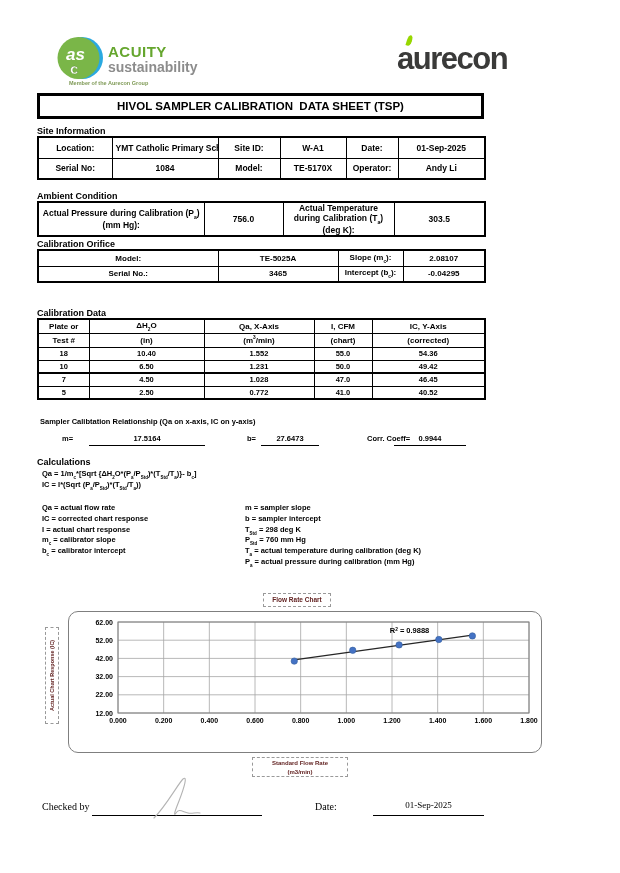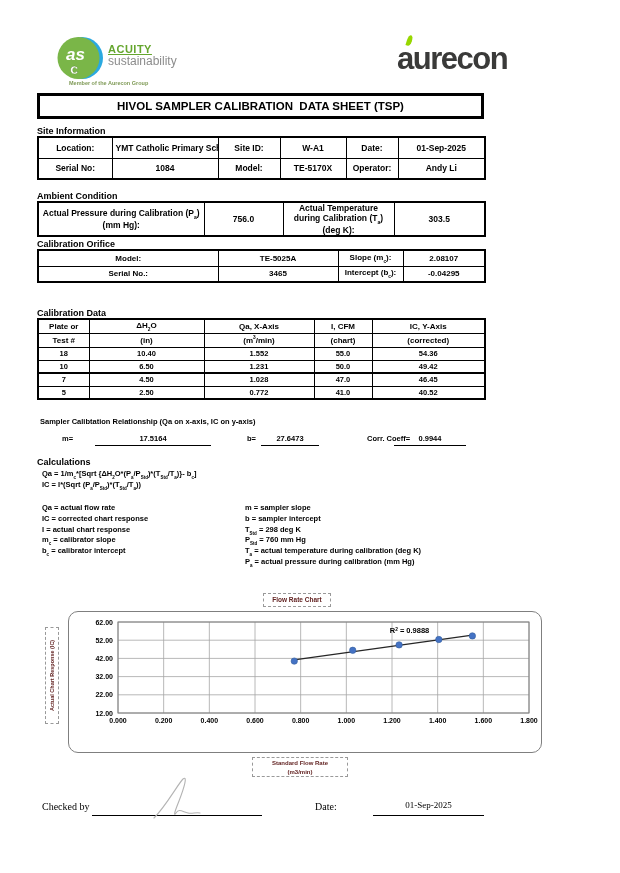--- a/index.html
+++ b/index.html
@@ -9,22 +9,22 @@
     margin: 0 auto; font-family: "Liberation Sans", sans-serif; color:#000;
     overflow: hidden;
   }
   sub { font-size:.6em; }
   sup { font-size:.6em; }
 
   
   .acuity { position:absolute; left:57px; top:34px; width:150px; height:52px; }
   .acuity-row { display:flex; gap:5px; }
   .acuity-text { padding-top:9px; }
-  .acuity-name { font-size:11px; font-weight:bold; color:#65a62e; letter-spacing:.5px;text-decoration:underline; }
-  .acuity-sub  { font-size:12px; color:#8c8c8c; text-align:center; margin-top:-1px; }
+  .acuity-name { font-size:15px; font-weight:bold; color:#65a62e; letter-spacing:.5px; }
+  .acuity-sub  { font-size:14px; color:#8c8c8c; text-align:center; margin-top:-1px;font-weight:bold; }
   .acuity-tag  { position:absolute; left:12px; top:46px; font-size:5.5px; font-weight:bold; color:#7f9a56; white-space:nowrap; }
   .aurecon { position:absolute; left:397px; top:41px; font-size:31px; font-weight:bold;
              color:#3a3a39; letter-spacing:-1.5px; }
   .aurecon-accent { position:absolute; left:10px; top:-6px; width:5px; height:11px;
              background:#97d700; border-radius:60% 60% 60% 0; transform:rotate(18deg); }
 
   
   .title-box { position:absolute; left:37px; top:93px; width:447px; height:26px;
     border:3px solid #000; display:flex; align-items:center; justify-content:center;
     font-size:11.5px; font-weight:bold; white-space:pre; }
@@ -233,21 +233,21 @@
       <td>0.772</td>
       <td>41.0</td>
       <td>40.52</td>
     </tr>
   </tbody>
     </table>
 
   <div class="rel-head">Sampler Calibtation Relationship (Qa on x-axis, IC on y-axis)</div>
   <div class="rel-row">
     <span class="rl" style="left:25px">m=</span>
-    <span class="rel-line" style="left:58px;width:116px">17.5164</span>
+    <span class="rel-line" style="left:52px;width:116px">17.5164</span>
     <span class="rl" style="left:210px">b=</span>
     <span class="rel-line" style="left:224px;width:58px">27.6473</span>
     <span class="rl" style="left:330px">Corr. Coeff=</span>
     <span class="rel-line" style="left:357px;width:72px">0.9944</span>
   </div>
 
   <div class="sec" style="top:457px">Calculations</div>
   <div class="formula" style="top:469px">Qa = 1/m<sub>c</sub>*[Sqrt {ΔH<sub>2</sub>O*(P<sub>a</sub>/P<sub>Std</sub>)*(T<sub>Std</sub>/T<sub>a</sub>)}- b<sub>c</sub>]</div>
   <div class="formula" style="top:480px">IC = I*(Sqrt (P<sub>a</sub>/P<sub>Std</sub>)*(T<sub>Std</sub>/T<sub>a</sub>))</div>
 

